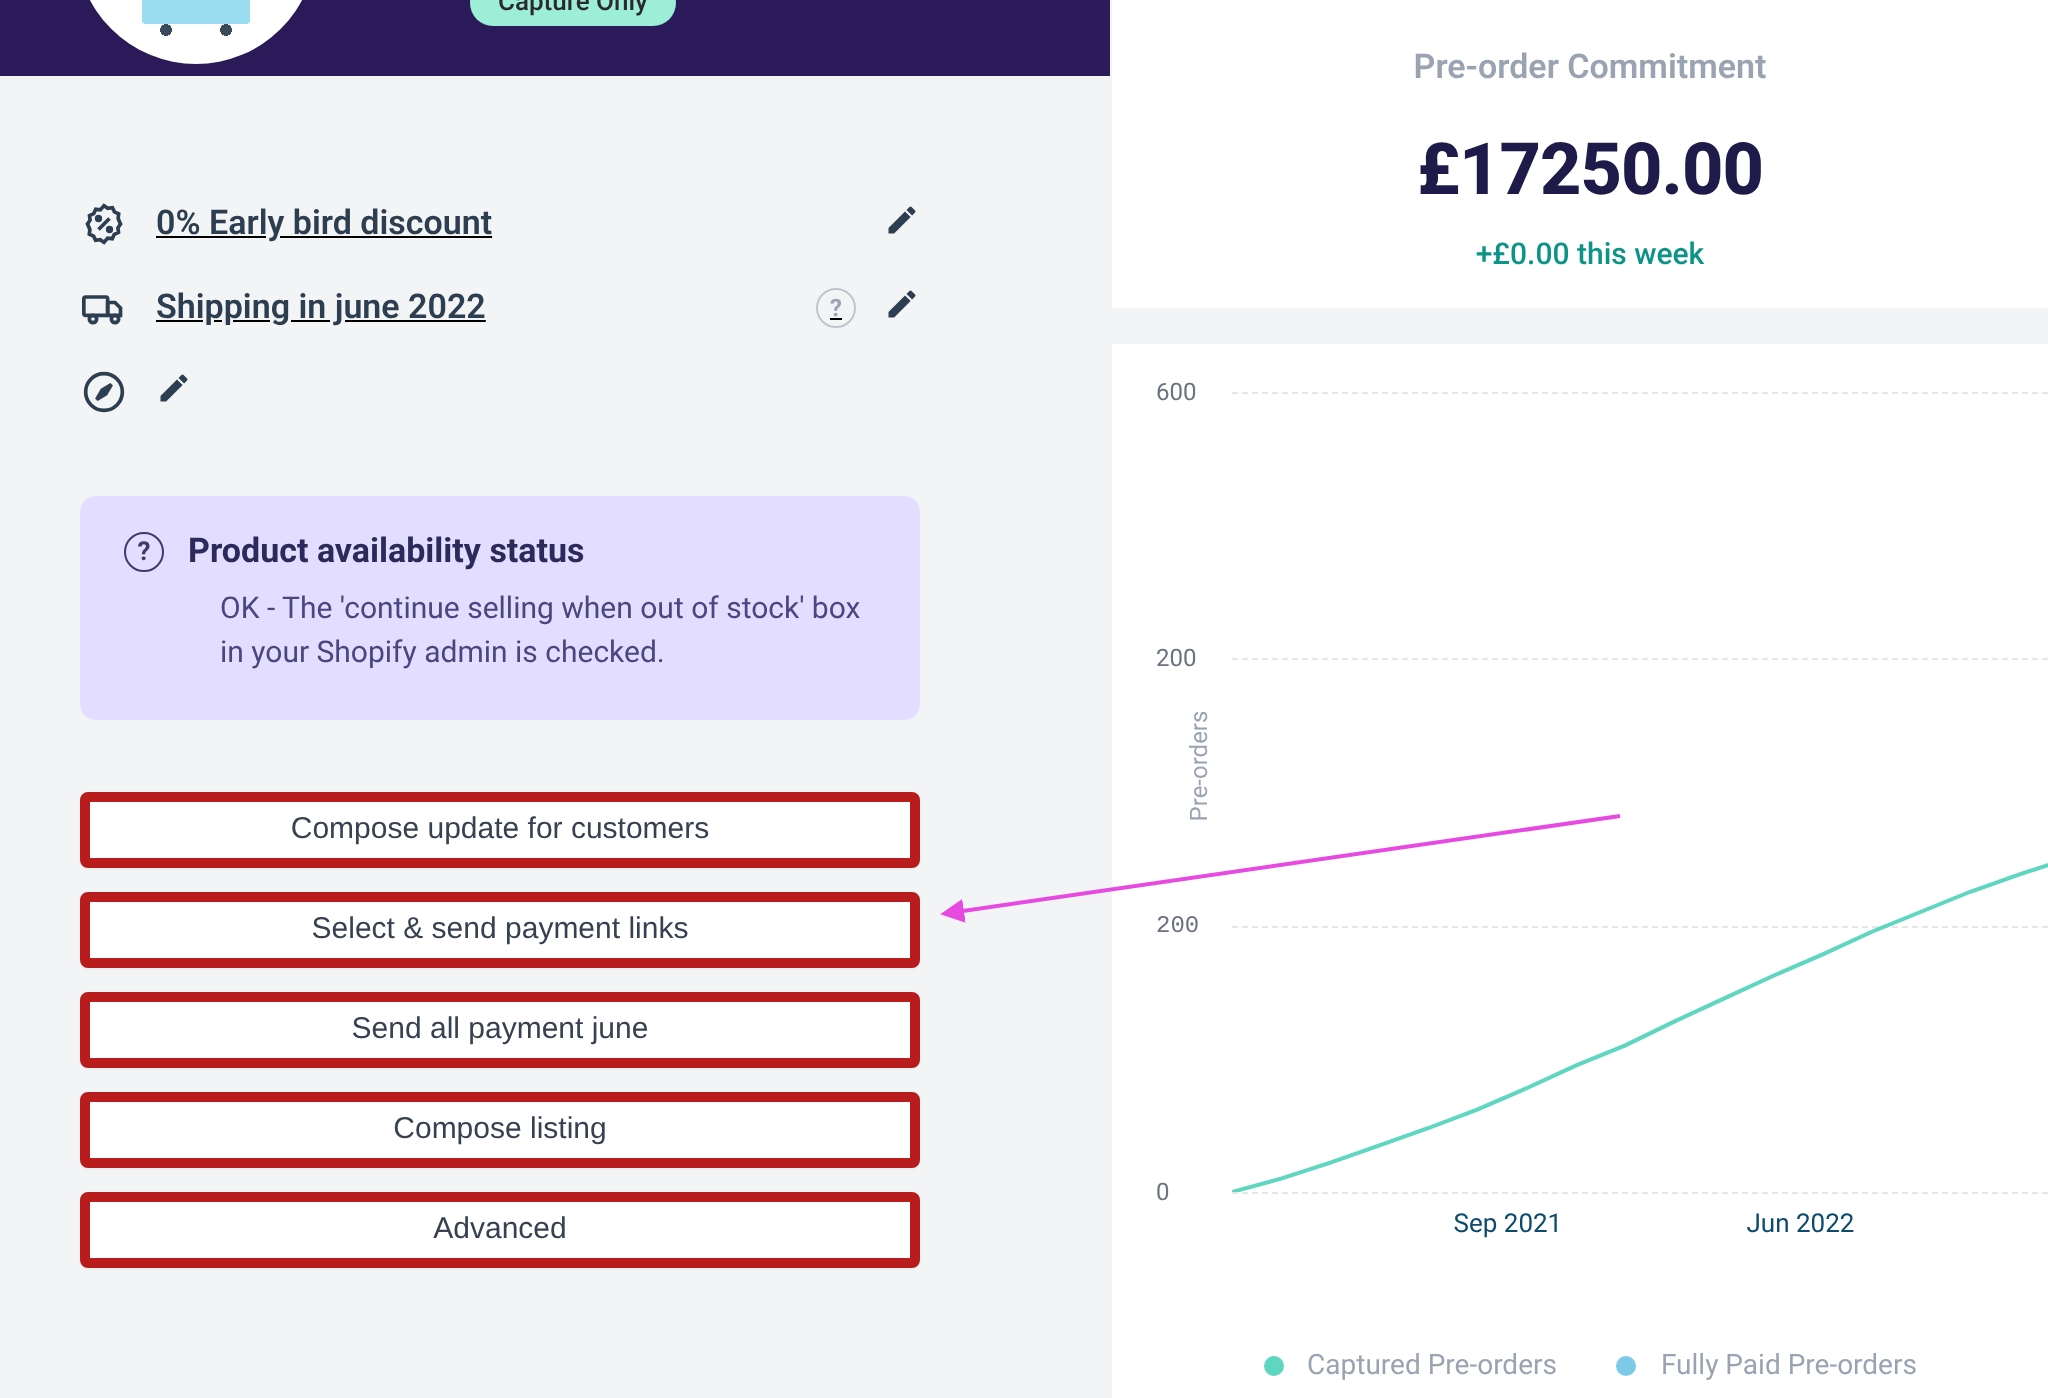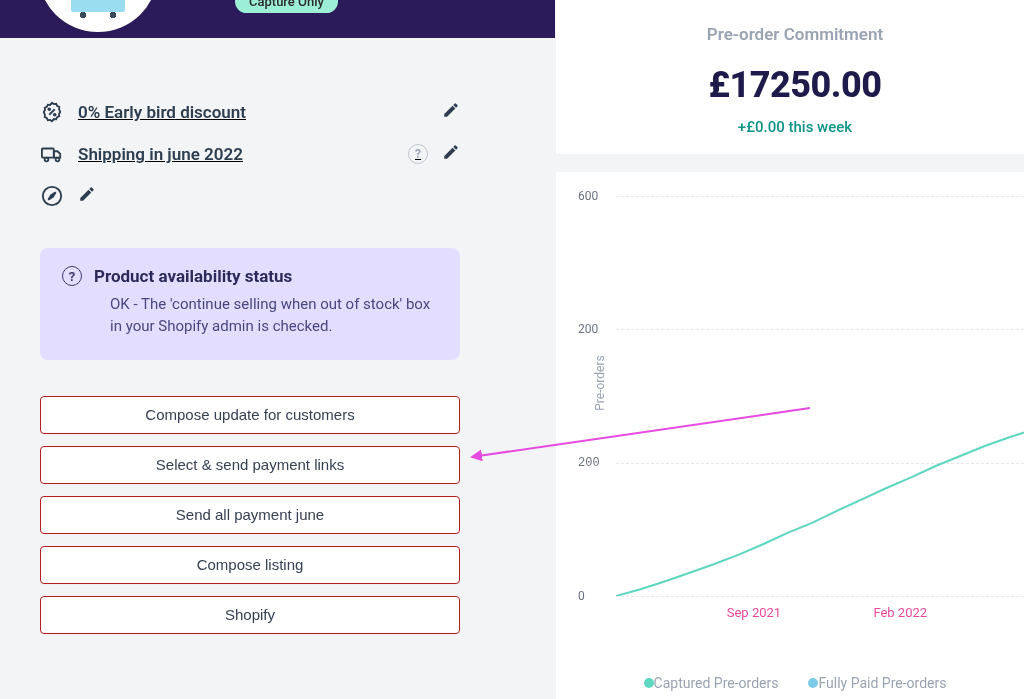--- a/index.html
+++ b/index.html
@@ -116,21 +116,21 @@
     }
 
     .actions {
       margin-top: 36px;
       display: flex; flex-direction: column; gap: 12px;
     }
     .action-btn {
       width: 100%;
       height: 38px;
       background: #fff;
-      border: 1px solid #b91c1c;
+      border: 5px solid #b91c1c;
       border-radius: 4px;
       font-size: 15px;
       color: #374151;
       cursor: pointer;
       box-shadow: 0 1px 0 rgba(0,0,0,0.02);
     }
 
     
     .right-col {
       position: absolute;
@@ -187,34 +187,34 @@
       transform: translateY(-50%);
     }
     .grid-line {
       position: absolute;
       left: 0; right: 0;
       border-top: 1.5px dashed #e5e7eb;
     }
     .x-tick {
       position: absolute;
       bottom: -24px;
-      font-size: 13px; color: #ec4899;
+      font-size: 13px; color: #0c4a6e;
       transform: translateX(-50%);
     }
     svg.line-chart {
       position: absolute; inset: 0;
       width: 100%; height: 100%;
     }
     .legend {
       position: absolute;
       bottom: 8px; left: 0; right: 0;
       display: flex; justify-content: center; gap: 30px;
       font-size: 14px; color: #9aa3b2;
     }
-    .legend-item { display: flex; align-items: center; gap: 0; }
+    .legend-item { display: flex; align-items: center; gap: 12px; }
     .legend-dot { width: 10px; height: 10px; border-radius: 50%; }
 
     
     svg.arrow {
       position: absolute; top: 0; left: 0;
       width: 1024px; height: 699px;
       pointer-events: none;
     }
   </style>
 </head>
@@ -283,21 +283,21 @@
       <span>Product availability status</span>
     </div>
     <div class="status-body">OK - The 'continue selling when out of stock' box in your Shopify admin is checked.</div>
   </div>
 
   <div class="actions">
     <button class="action-btn">Compose update for customers</button>
     <button class="action-btn">Select &amp; send payment links</button>
     <button class="action-btn">Send all payment june</button>
     <button class="action-btn">Compose listing</button>
-    <button class="action-btn">Shopify</button>
+    <button class="action-btn">Advanced</button>
   </div>
 </div>
 
 <div class="right-col">
   <div class="commit-card">
     <div class="commit-title">Pre-order Commitment</div>
     <div class="commit-amount">£17250.00</div>
     <div class="commit-delta">+£0.00 this week</div>
   </div>
 
@@ -308,21 +308,21 @@
       <div class="grid-line" style="top:0;"></div>
       <div class="y-tick" style="top:0;text-align:right;">600</div>
       <div class="grid-line" style="top:33.33%;"></div>
       <div class="y-tick" style="top:33.33%;">200</div>
       <div class="grid-line" style="top:66.66%;"></div>
       <div class="y-tick" style="top:66.66%;font-family:Liberation Mono, monospace;">200</div>
       <div class="grid-line" style="top:100%;"></div>
       <div class="y-tick" style="top:100%;">0</div>
 
       <div class="x-tick" style="left:33%;">Sep 2021</div>
-      <div class="x-tick" style="left:68%;">Feb 2022</div>
+      <div class="x-tick" style="left:68%;">Jun 2022</div>
 
       <svg class="line-chart" viewBox="0 0 400 400" preserveAspectRatio="none">
         <polyline id="series-0" fill="none" stroke-width="2" points="0.0,400.0 23.5,393.3 47.1,385.3 70.6,376.7 94.1,368.0 117.6,358.7 141.2,348.0 164.7,336.7 188.2,326.7 211.8,314.7 235.3,303.3 258.8,292.0 282.4,281.3 305.9,270.0 329.4,260.0 352.9,250.0 376.5,241.3 400.0,233.3" stroke="#5fd6c0"></polyline>
       </svg>
     </div>
 
     <div class="legend">
       <div class="legend-item">
         <span class="legend-dot" id="legend-dot-0" style="background: rgb(95, 214, 192);"></span>
         <span>Captured Pre-orders</span>

